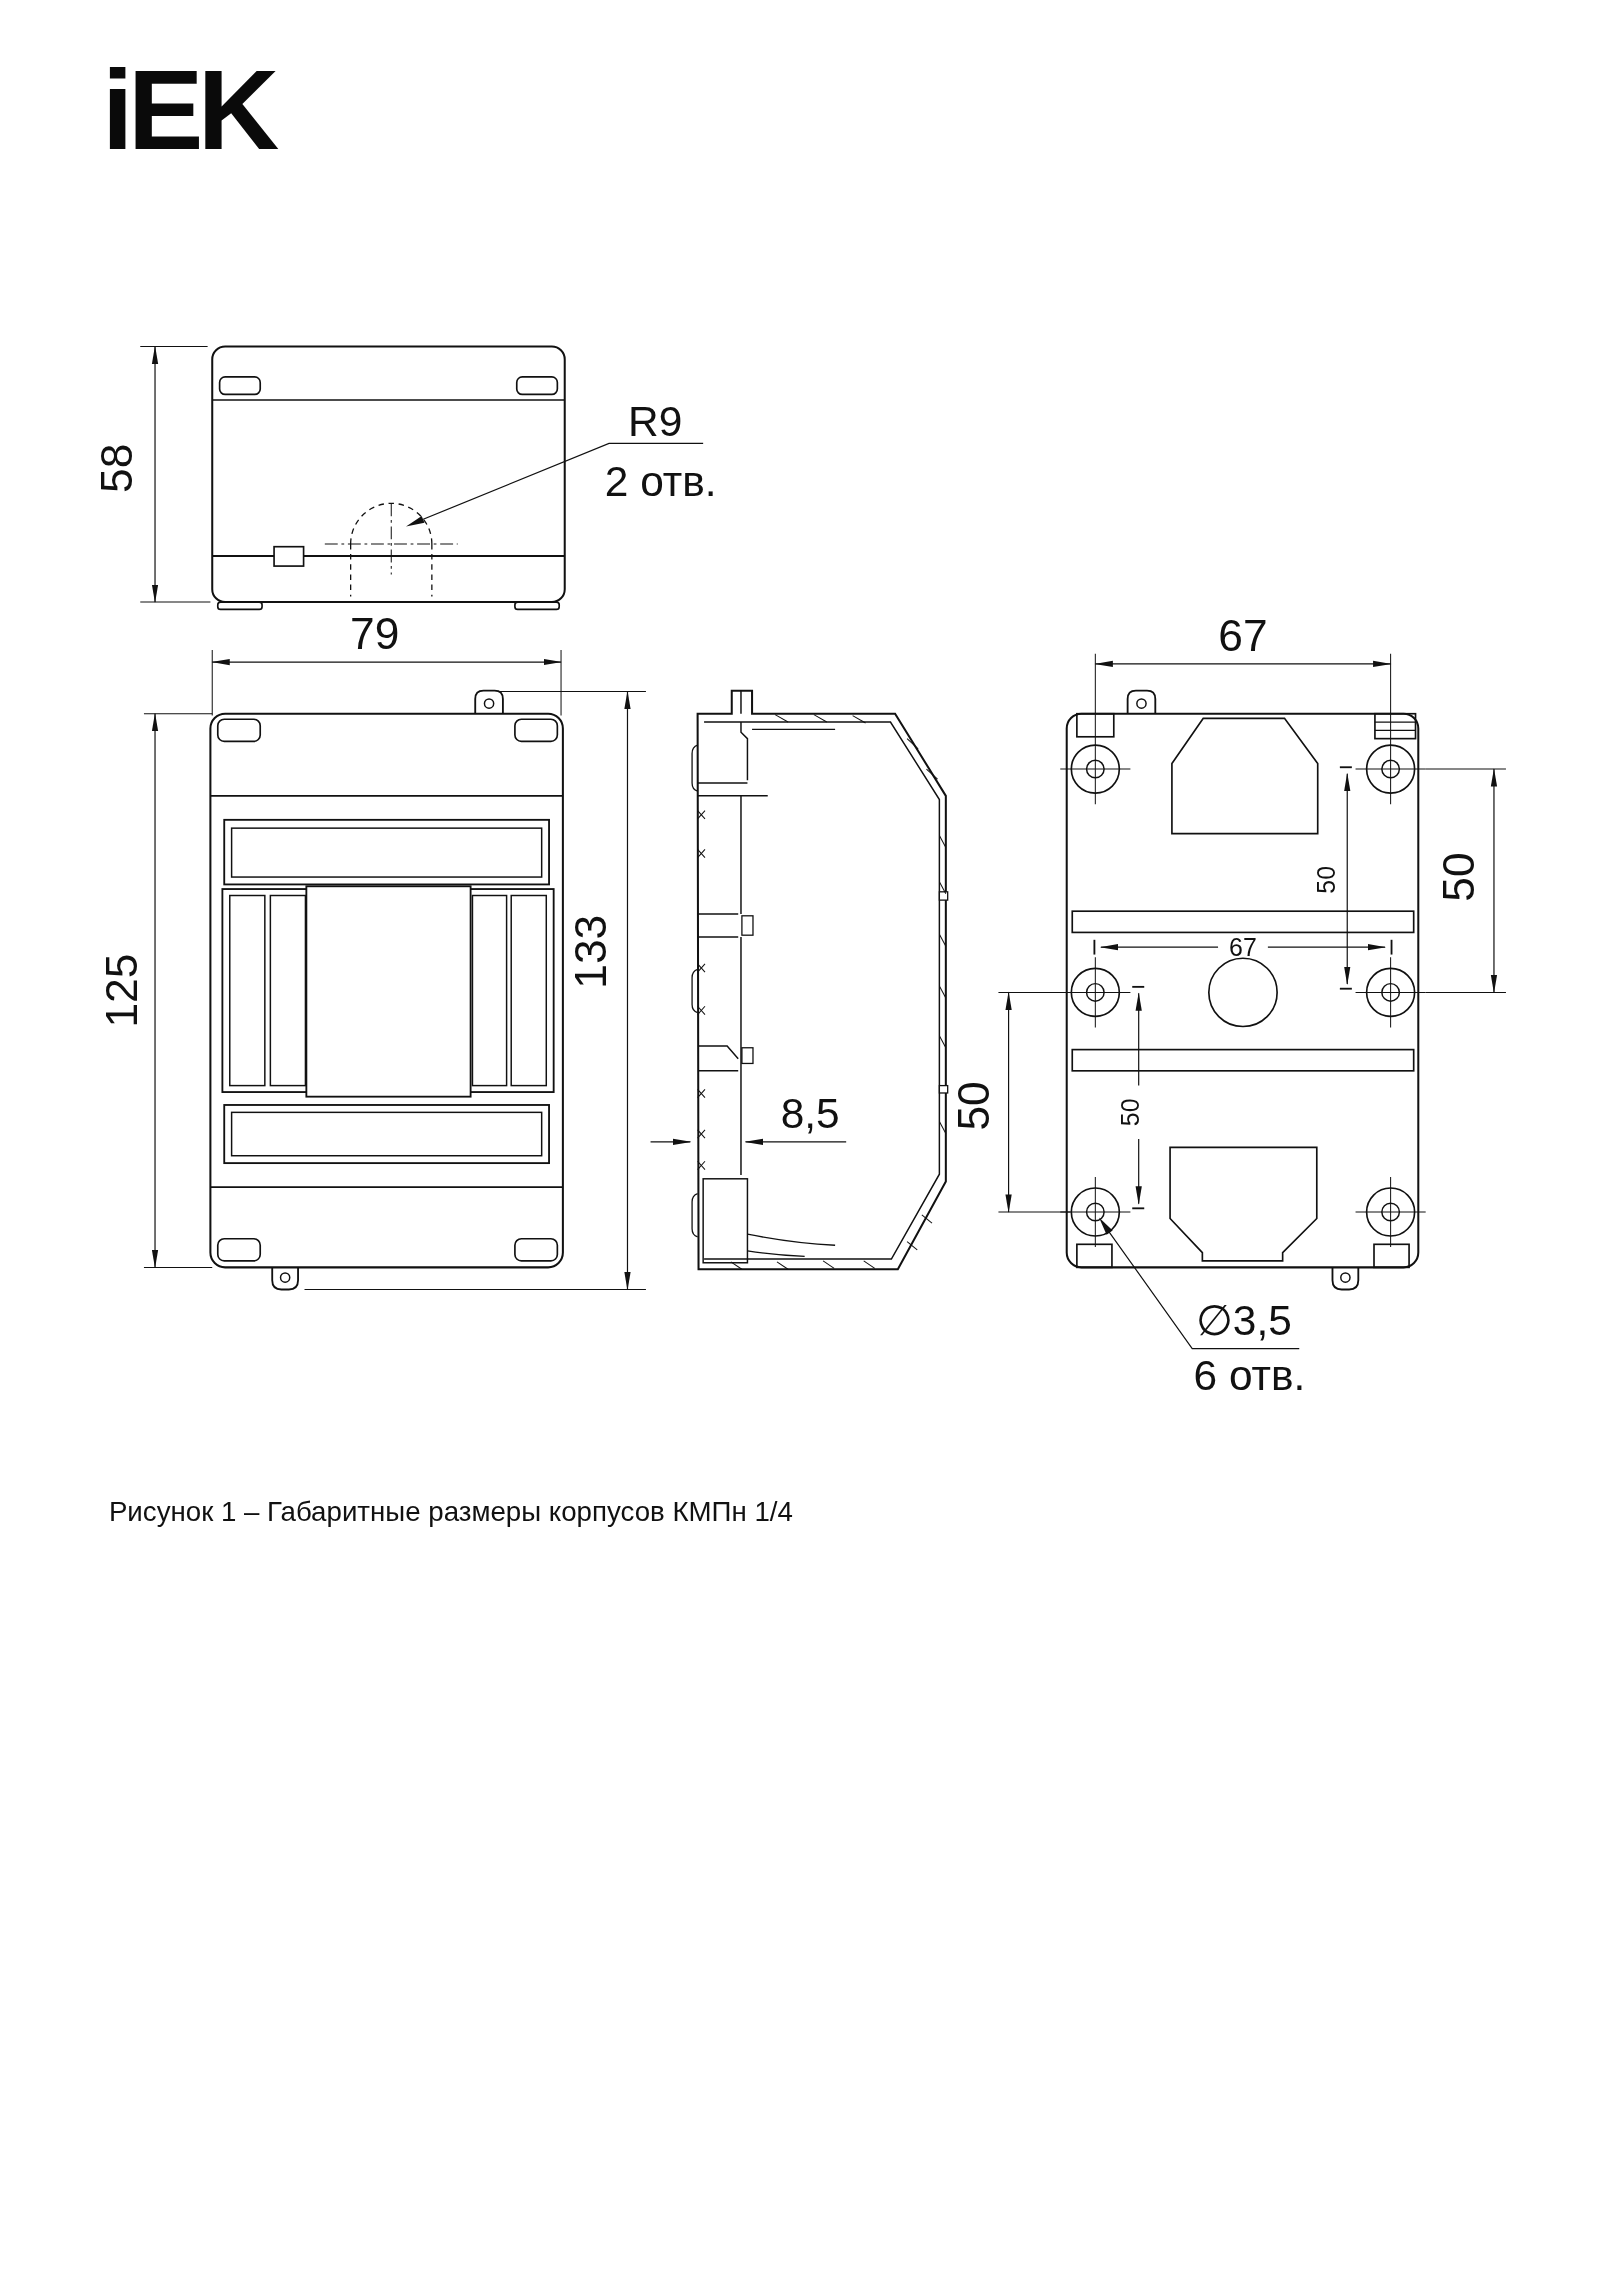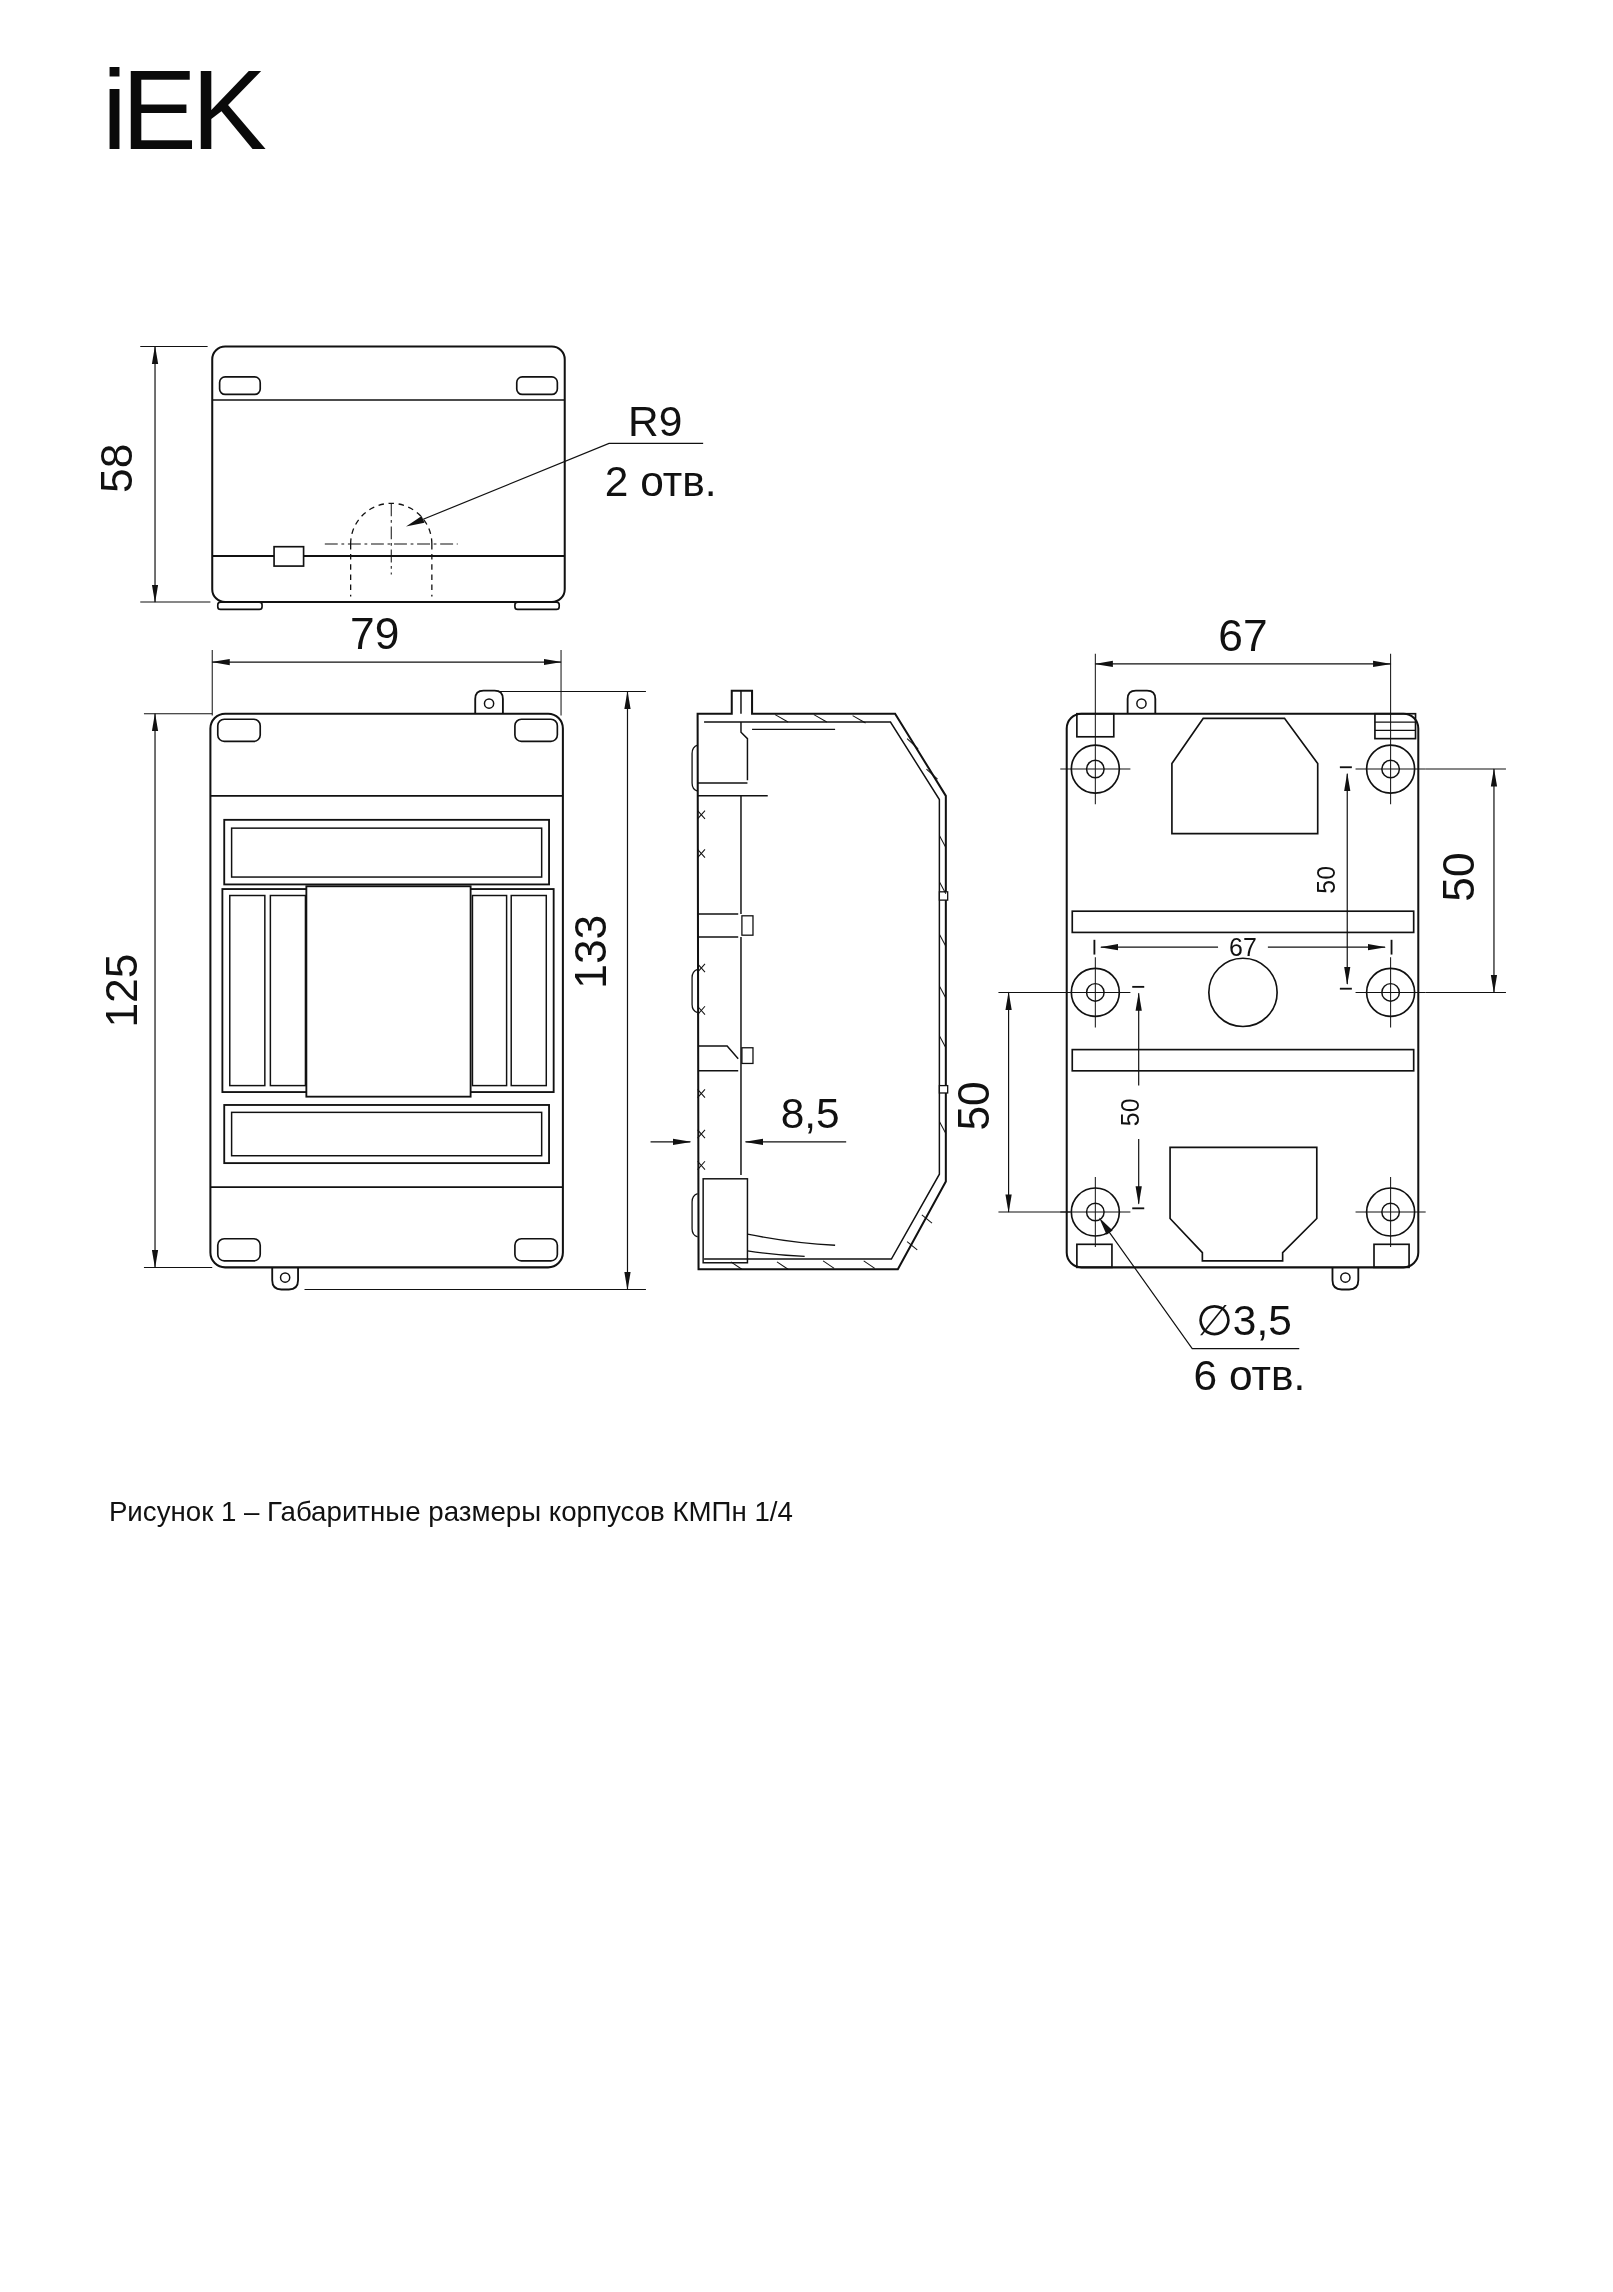--- a/index.html
+++ b/index.html
@@ -6,21 +6,21 @@
   .page{
     position:relative;
     width:1613px;height:2293px;
     background:#ffffff;
     overflow:hidden;
     font-family:"Liberation Sans", sans-serif;
   }
   .logo{
     position:absolute;left:102px;top:54px;
     font-family:"Liberation Sans", sans-serif;
-    font-weight:normal;
+    font-weight:bold;
     font-size:113px;
     letter-spacing:-5.5px;
     color:#0a0a0a;
     line-height:1;
   }
   svg text{
     font-family:"Liberation Sans", sans-serif;
     fill:#111111;
   }
   .dim-big{font-size:48px;}

